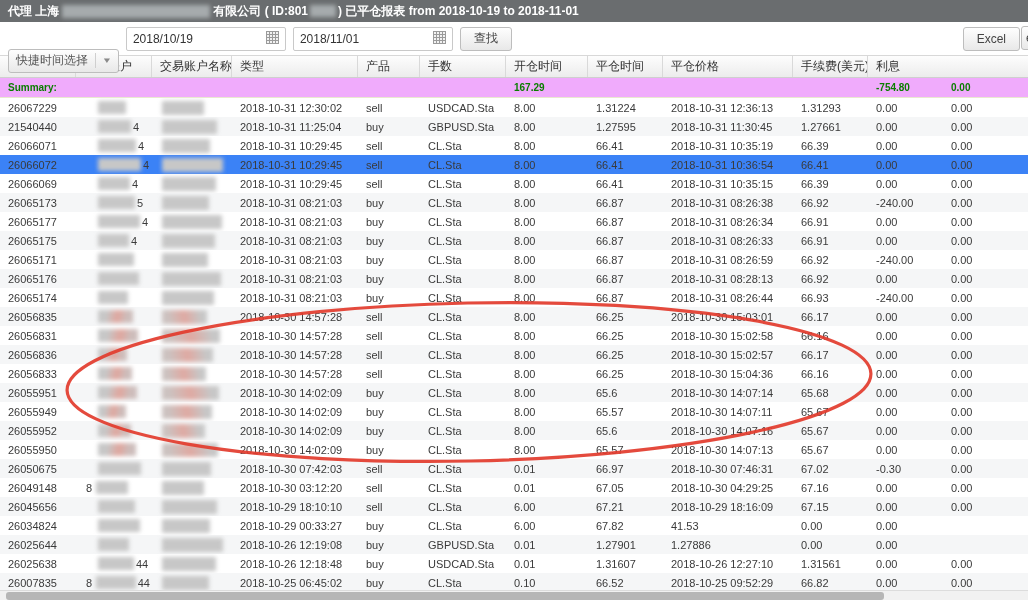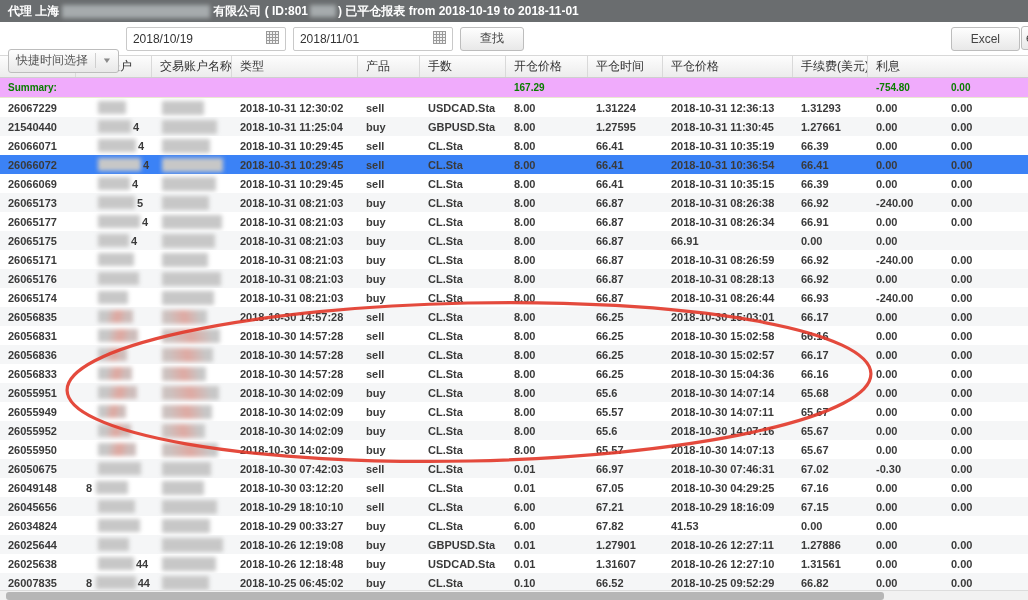--- a/index.html
+++ b/index.html
@@ -12,21 +12,21 @@
     height:22px;background:#6a6d6f;color:#fff;font-size:12px;font-weight:bold;
     display:flex;align-items:center;padding-left:8px;white-space:pre;
   }
   .redact{display:inline-block;background:#c7c7c7;filter:blur(2.2px);border-radius:1px;vertical-align:middle;}
   .redact-title{width:148px;height:13px;background:#a6abad;margin:0 3px;}
   .redact-id{width:26px;height:12px;background:#a6abad;margin:0 2px;}
   
   .toolbar{height:33px;display:flex;align-items:center;gap:7px;padding:0 8px;background:#fff;position:relative;}
   .btn{
     height:24px;box-sizing:border-box;display:inline-flex;align-items:center;justify-content:center;
-    padding:0 19px;background:linear-gradient(#fefefe,#e8e8e8);border:1px solid #bdbdbd;
+    padding:0 13px;background:linear-gradient(#fefefe,#e8e8e8);border:1px solid #bdbdbd;
     border-radius:3px;font-size:12px;color:#444;cursor:pointer;white-space:nowrap;
   }
   .quick{padding:0 7px;gap:7px;color:#555;margin-top:44px;}
   .quick .divider{width:1px;height:15px;background:#cfcfcf;}
   .tri{font-size:8px;color:#8a8a8a;transform:scaleX(1.3);}
   .datefield{
     width:160px;height:24px;box-sizing:border-box;border:1px solid #c9c9c9;border-radius:2px;
     background:#fff;display:flex;align-items:center;justify-content:space-between;
     padding:0 6px;font-size:12px;color:#333;
   }
@@ -45,21 +45,21 @@
     display:flex;align-items:center;padding-left:8px;height:100%;
     border-right:1px solid #d9d9d9;box-sizing:border-box;white-space:nowrap;overflow:hidden;
   }
   .thead .cell:last-child{border-right:none;}
   .summary-row{
     height:20px;background:#f0abfc;color:#0a7d00;font-weight:bold;font-size:10px;
     border-bottom:1px solid #e9e9cf;box-sizing:border-box;
   }
   .summary-row .cell{display:flex;align-items:center;padding-left:8px;white-space:nowrap;}
   .tbody{position:relative;}
-  .row{height:19px;font-size:11px;color:#3a3a3a;background:#fff;font-weight:bold;}
+  .row{height:19px;font-size:11px;color:#3a3a3a;background:#fff;}
   .row:nth-child(even){background:#f5f6f7;}
   .row.selected{background:#3b82f6;}
   .row .cell{display:flex;align-items:center;padding-left:8px;white-space:nowrap;overflow:hidden;}
   .frag{margin:0 2px;}
   .racct{height:13px;margin-left:14px;}
   .rname{height:14px;margin-left:2px;}
   .pink .racct{background:linear-gradient(100deg,#c7c7c7 25%,#e0a69e 55%,#cdbdbb 80%);}
   .pink .rname{background:linear-gradient(80deg,#ccc2c0 15%,#dfa9a2 50%,#c7c7c7 85%);}
   
   .annotation-svg{position:absolute;left:0;top:0;pointer-events:none;z-index:5;}
@@ -115,21 +115,21 @@
   </div>
 </div>
 
 <div class="grid thead">
     <div class="cell">订单号</div>
     <div class="cell">交易账户</div>
     <div class="cell">交易账户名称</div>
     <div class="cell">类型</div>
     <div class="cell">产品</div>
     <div class="cell">手数</div>
-    <div class="cell">开仓价格</div>
+    <div class="cell">开仓时间</div>
     <div class="cell">平仓时间</div>
     <div class="cell">平仓价格</div>
     <div class="cell">手续费(美元)</div>
     <div class="cell">利息</div>
   </div>
 
 <div class="grid summary-row">
   <div class="cell">Summary:</div>
   <div class="cell"></div>
   <div class="cell"></div>
@@ -284,20 +284,21 @@
         <span class="frag">4</span>
       </div>
       <div class="cell">
         <span class="redact rname" style="width: 53px;"></span>
       </div>
       <div class="cell">2018-10-31 08:21:03</div>
       <div class="cell">buy</div>
       <div class="cell">CL.Sta</div>
       <div class="cell">8.00</div>
       <div class="cell">66.87</div>
+      <div class="cell">2018-10-31 08:26:33</div>
       <div class="cell">66.91</div>
       <div class="cell">0.00</div>
       <div class="cell">0.00</div>
     </div>
     <div class="grid row">
       <div class="cell">26065171</div>
       <div class="cell">
         <span class="redact racct" style="width: 36px;"></span>
       </div>
       <div class="cell">
@@ -571,21 +572,20 @@
         <span class="redact racct" style="width: 31px;"></span>
       </div>
       <div class="cell">
         <span class="redact rname" style="width: 61px;"></span>
       </div>
       <div class="cell">2018-10-26 12:19:08</div>
       <div class="cell">buy</div>
       <div class="cell">GBPUSD.Sta</div>
       <div class="cell">0.01</div>
       <div class="cell">1.27901</div>
-      <div class="cell">2018-10-26 12:27:11</div>
       <div class="cell">1.27886</div>
       <div class="cell">0.00</div>
       <div class="cell">0.00</div>
     </div>
     <div class="grid row">
       <div class="cell">26025638</div>
       <div class="cell">
         <span class="redact racct" style="width: 36px;"></span>
         <span class="frag">44</span>
       </div>

